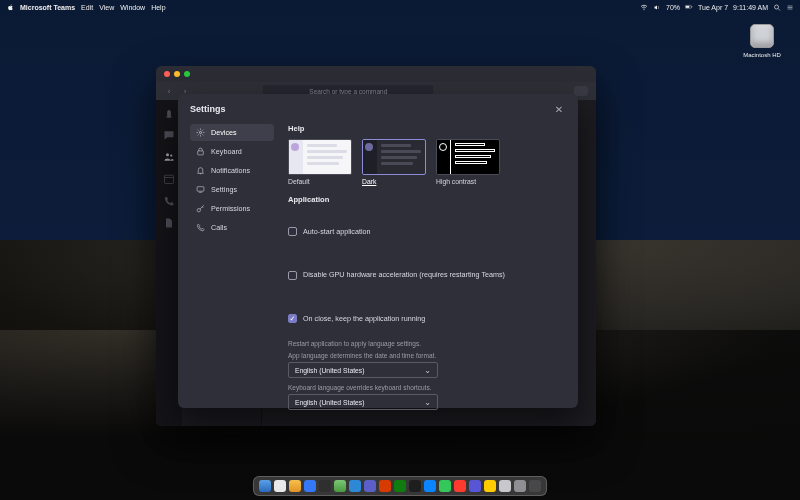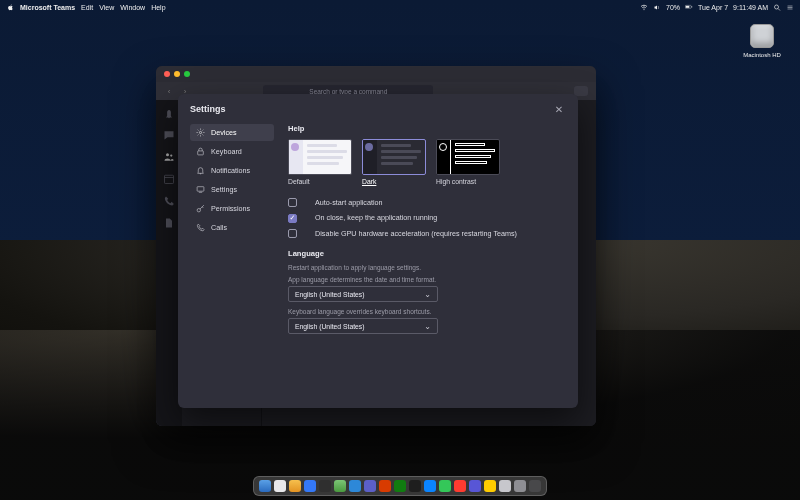--- a/index.html
+++ b/index.html
@@ -89,21 +89,21 @@
   .prev-def .ln{position:absolute;height:3px;background:#dcdce7;border-radius:1px;}
   .prev-dark { background:#2a2a33;}
   .prev-dark .sb{position:absolute;left:0;top:0;bottom:0;width:14px;background:#1f1f27;}
   .prev-dark .ava{position:absolute;left:2px;top:3px;width:8px;height:8px;border-radius:50%;background:#6b6ba0;}
   .prev-dark .ln{position:absolute;height:3px;background:#4a4a57;border-radius:1px;}
   .prev-hc { background:#000;}
   .prev-hc .sb{position:absolute;left:0;top:0;bottom:0;width:14px;background:#000;border-right:1px solid #fff;}
   .prev-hc .ava{position:absolute;left:2px;top:3px;width:8px;height:8px;border-radius:50%;border:1px solid #fff;}
   .prev-hc .ln{position:absolute;height:3px;border:1px solid #fff;border-radius:0;}
 
-  .chkrow { display:flex; align-items:center; gap:18px; margin:3px 0; line-height:1.3;}
+  .chkrow { display:flex; align-items:center; gap:6px; margin:17px 0; line-height:1.3;}
   .chk { width:9px;height:9px;border:1px solid #9a9aac;border-radius:2px;flex-shrink:0;
     display:flex;align-items:center;justify-content:center;font-size:7px;color:#fff;}
   .chk.on{background:#7b7bc3;border-color:#7b7bc3;}
   .chkrow .lbltxt{ color:#d9d9e1;}
   .sub { color:#9c9ca8; font-size:6.5px;}
 
   .selectwrap { margin:3px 0 6px;}
   .select { width:150px; height:16px; border:1px solid #5a5a67; border-radius:2px;
     display:flex; align-items:center; padding:0 6px; font-size:6.8px; color:#eaeaf2; position:relative;}
   .select .chev { margin-left:auto; color:#c8c8d2; font-size:8px;}
@@ -339,34 +339,34 @@
               <div class="ava"></div>
             <div class="ln" style="left:18px;top:3px;width:30px"></div>
             <div class="ln" style="left:18px;top:9px;width:40px"></div>
             <div class="ln" style="left:18px;top:15px;width:36px"></div>
             <div class="ln" style="left:18px;top:21px;width:32px"></div>
           </div>
           <div class="themename">High contrast</div>
         </div>
       </div>
 
+      <div class="sectitle">Application</div>
       <div class="chkrow">
         <div class="chk"></div>
         <div class="lbltxt">Auto-start application</div>
       </div>
       <div class="chkrow">
+        <div class="chk"></div>
+        <div class="lbltxt">Disable GPU hardware acceleration (requires restarting Teams)</div>
+      </div>
+      <div class="chkrow">
         <div class="chk on">✓</div>
         <div class="lbltxt">On close, keep the application running</div>
       </div>
-      <div class="chkrow">
-        <div class="chk"></div>
-        <div class="lbltxt">Disable GPU hardware acceleration (requires restarting Teams)</div>
-      </div>
-
-      <div class="sectitle" style="margin-top:8px">Language</div>
+
       <div class="sub">Restart application to apply language settings.</div>
       <div class="sub" style="margin-top:5px">App language determines the date and time format.</div>
       <div class="selectwrap">
         <div class="select">
           <span>English (United States)</span>
           <span class="chev">⌄</span>
         </div>
       </div>
       <div class="sub">Keyboard language overrides keyboard shortcuts.</div>
       <div class="selectwrap">

